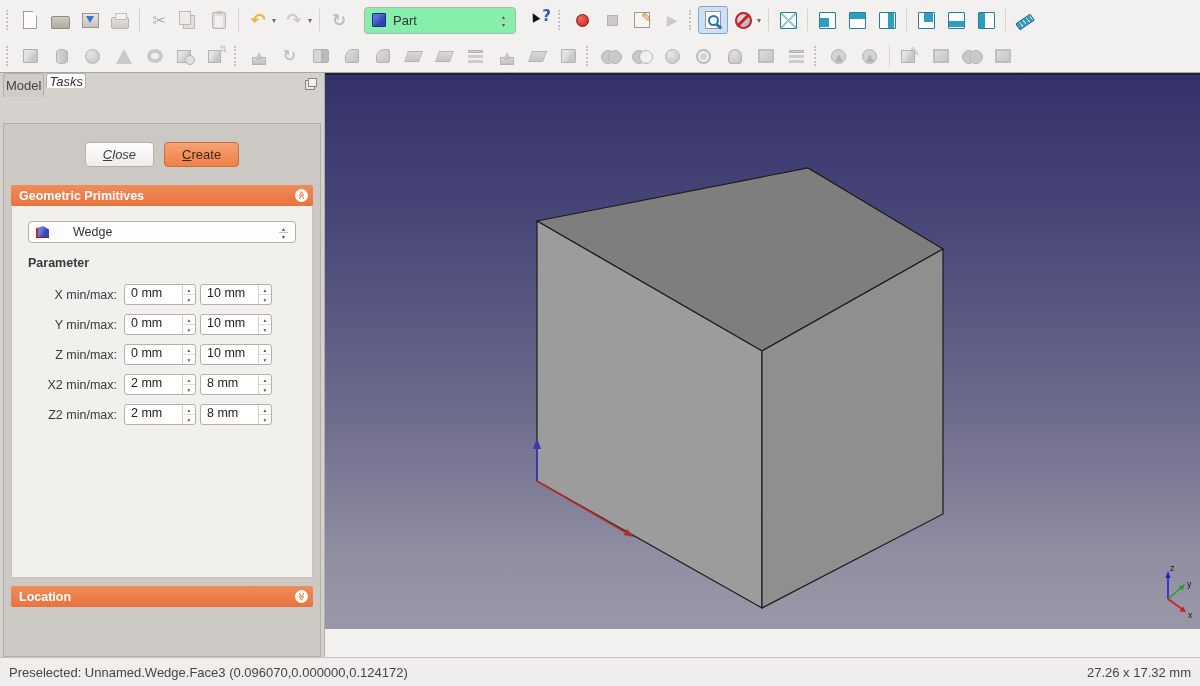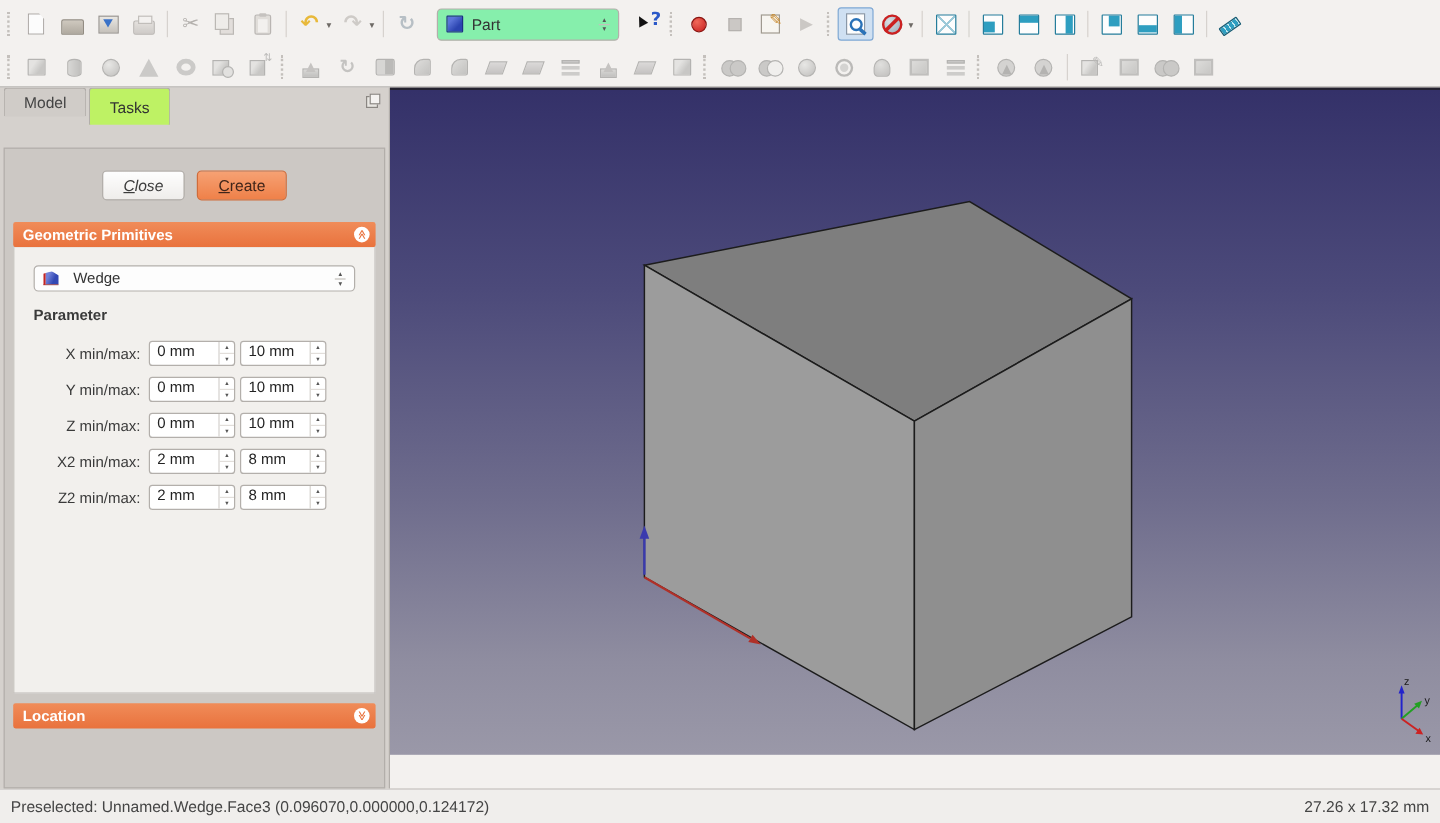--- a/index.html
+++ b/index.html
@@ -153,23 +153,23 @@
 
   .left-panel { position:relative; width:325px; background:#d5d1cd; flex:0 0 auto;
     border-right:1px solid #b2aeaa; }
   .panel-title { height:26px; display:flex; align-items:center; padding:0 8px;
     font-size:13px; color:#3a3a3a; }
   .float-ic { position:absolute; right:9px; top:7px; width:10px; height:10px;
     border:1px solid #8a8682; background:#e8e6e2; }
   .float-ic::after { content:""; position:absolute; left:2px; top:-3px; width:7px; height:7px;
     border:1px solid #8a8682; background:#f4f2f0; }
   .tabs { display:flex; padding-left:3px; height:24px; }
-  .tab { display:flex; align-items:center; padding:0 16px; margin-right:2px; font-size:13px; color:#444;
+  .tab { display:flex; align-items:center; padding:0 2px; margin-right:2px; font-size:13px; color:#444;
     background:#d0ccc8; border:1px solid #b2aeaa; border-bottom:none; border-radius:3px 3px 0 0; }
-  .tab.active { background:#bef264; color:#333; position:relative; z-index:3; height:31px; }
+  .tab.active { background:#ffffff; color:#333; position:relative; z-index:3; height:15px;font-style:italic; }
 
   .tasks-body { position:absolute; top:50px; left:3px; right:3px; bottom:0;
     background:#ccc8c4; border:1px solid #b2aeaa; }
   .task-buttons { position:absolute; top:18px; left:0; right:0; display:flex; justify-content:center; gap:10px; }
   .btn { height:25px; font-size:13px; border-radius:4px; display:flex; align-items:center; padding:0 17px; }
   .btn-label::first-letter { text-decoration:underline; }
   .btn-close { background:linear-gradient(#fefefe,#efedeb); border:1px solid #b3afab; color:#3c3c3c;font-style:italic; }
   .btn-create { background:linear-gradient(#f6a173,#ef8149); border:1px solid #d06c3a; color:#40251a; }
 
   .sect-header { position:absolute; left:7px; right:7px; height:21px; border-radius:2px;
@@ -178,21 +178,21 @@
   .gp-header { top:61px; }
   .loc-header { top:462px; }
   .badge { position:absolute; right:5px; top:4px; width:13px; height:13px; border-radius:50%;
     background:#fff; color:#e9723d; display:flex; align-items:center; justify-content:center;
     font-size:8px; font-weight:bold; font-family:"DejaVu Sans",sans-serif; }
   .badge-up { transform:rotate(90deg); }
   .badge-down { transform:rotate(-90deg); }
 
   .gp-body { position:absolute; left:7px; right:7px; top:82px; height:372px;
     background:#f2f0ed; border:1px solid #c6c2be; border-top:none; }
-  .type-select { display:flex; align-items:center; gap:12px; height:22px; margin:15px 16px 0;
+  .type-select { display:flex; align-items:center; gap:24px; height:22px; margin:15px 16px 0;
     background:#fdfdfd; border:1px solid #b3afab; border-radius:4px; padding:0 7px; }
   .wedge-ic { width:13px; height:12px; background:linear-gradient(115deg,#7181d8 25%,#3248b4 65%);
     border-left:2px solid #c22525; border-bottom:1px solid #8a1d1d;
     clip-path:polygon(0 18%,55% 0,100% 30%,100% 100%,0 100%); }
   .type-label { font-size:12.5px; color:#333; }
   .param-title { margin:13px 16px 0; font-size:12.5px; font-weight:bold; color:#3a3a3a; }
   #param-rows { margin-top:14px; }
   .param-row { display:flex; align-items:center; height:21px; margin-bottom:9px; }
   .param-label { width:112px; text-align:right; padding-right:7px; font-size:12.5px; color:#3a3a3a; }
   .spinbox { display:flex; width:72px; height:21px; background:#fff; border:1px solid #b3afab;

